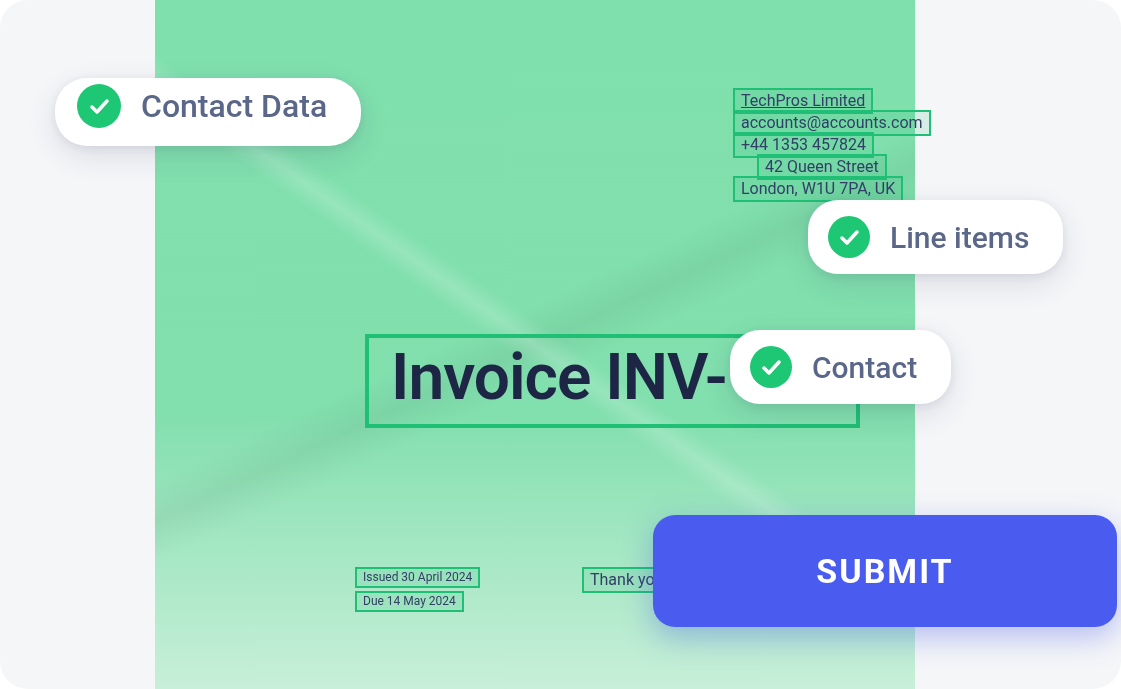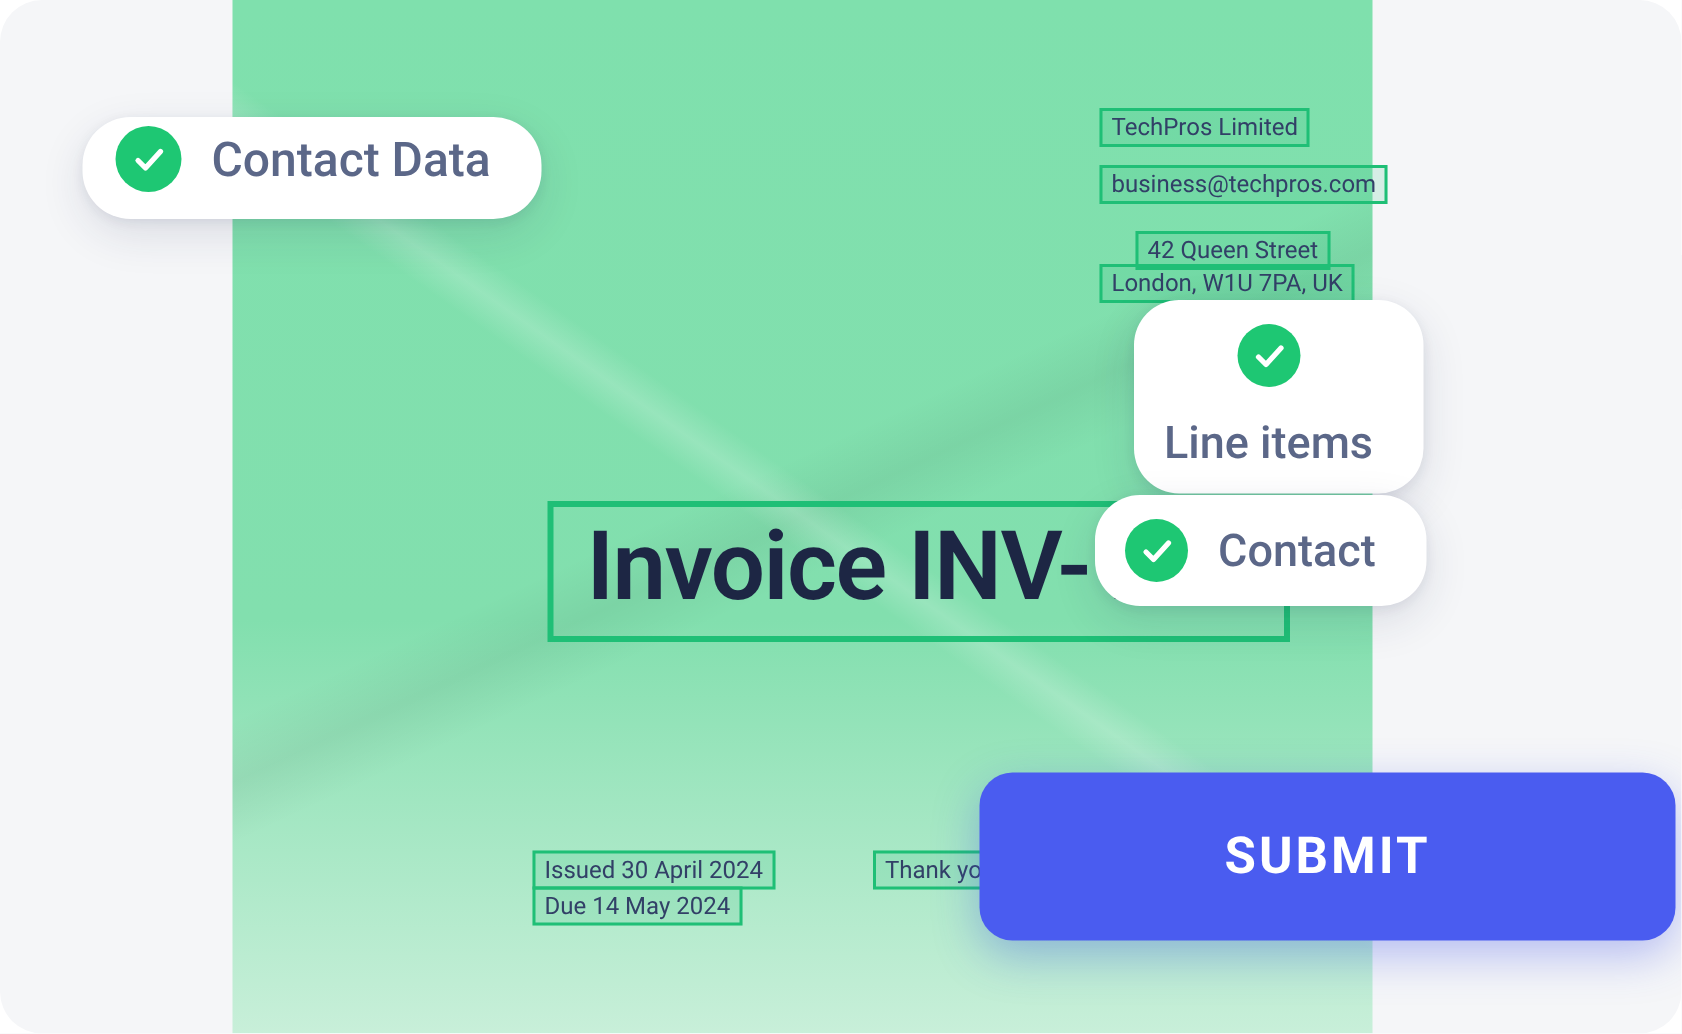--- a/index.html
+++ b/index.html
@@ -41,40 +41,40 @@
     position: absolute;
     border: 2px solid #1fbf76;
     background: rgba(40,190,120,0.15);
     padding: 1px 6px;
     color: #324067;
     line-height: 1.25;
     white-space: nowrap;
   }
 
   .contact { top: 88px; left: 578px; font-size: 16px; }
-  .c1 { top: 72px; }
+  .c1 { top: 88px; text-decoration: underline; }
   .c2 { top: 110px; }
   .c3 { top: 132px; }
   .c4 { top: 154px; margin-left: 24px; }
   .c5 { top: 176px; }
 
   .invoice-title {
     position: absolute;
     left: 210px;
     top: 334px;
     border: 4px solid #1fbf76;
     padding: 8px 22px 14px 22px;
     font-size: 64px;
     font-weight: 600;
     letter-spacing: -1px;
     color: #1d2644;
     line-height: 1;
   }
 
-  .dates { top: 567px; left: 200px; font-size: 16px; }
+  .dates { top: 567px; left: 200px; font-size: 12px; }
   .d1 { top: 567px; }
   .d2 { top: 591px; }
 
   .thanks { top: 567px; left: 427px; font-size: 16px; }
 
   
   .pill {
     position: absolute;
     background: #fff;
     border-radius: 32px;
@@ -93,21 +93,21 @@
   }
   .pill .check svg { width: 24px; height: 24px; }
   .pill .label {
     font-size: 32px;
     font-weight: 500;
     color: #5b6788;
     white-space: nowrap;
   }
 
   .pill-contact { left: 55px; top: 78px; }
-  .pill-lineitems { left: 756px; top: 200px; flex-direction: column; }
+  .pill-lineitems { left: 808px; top: 200px; }
   .pill-amounts  { left: 730px; top: 330px; }
 
   .pill-lineitems, .pill-amounts { padding: 16px 34px 16px 20px; border-radius: 30px; }
   .pill-lineitems .label, .pill-amounts .label { font-size: 30px; }
   .pill-lineitems .check, .pill-amounts .check { width: 42px; height: 42px; flex-basis: 42px; }
 
   .submit-btn {
     position: absolute;
     left: 653px;
     top: 515px;
@@ -127,21 +127,22 @@
   }
 </style>
 </head>
 <body>
 
 <div class="canvas">
 
   <div class="doc">
 
     <div class="hl contact c1">TechPros Limited</div>
-    <div class="hl contact c2">business@techpros.com</div>
+    <div class="hl contact c2">accounts@accounts.com</div>
+    <div class="hl contact c3">+44 1353 457824</div>
     <div class="hl contact c4">42 Queen Street</div>
     <div class="hl contact c5">London, W1U 7PA, UK</div>
 
     <div class="invoice-title">Invoice INV-121</div>
 
     <div class="hl dates d1">Issued 30 April 2024</div>
     <div class="hl dates d2">Due 14 May 2024</div>
 
     <div class="hl thanks">Thank you for your business</div>
   </div>

